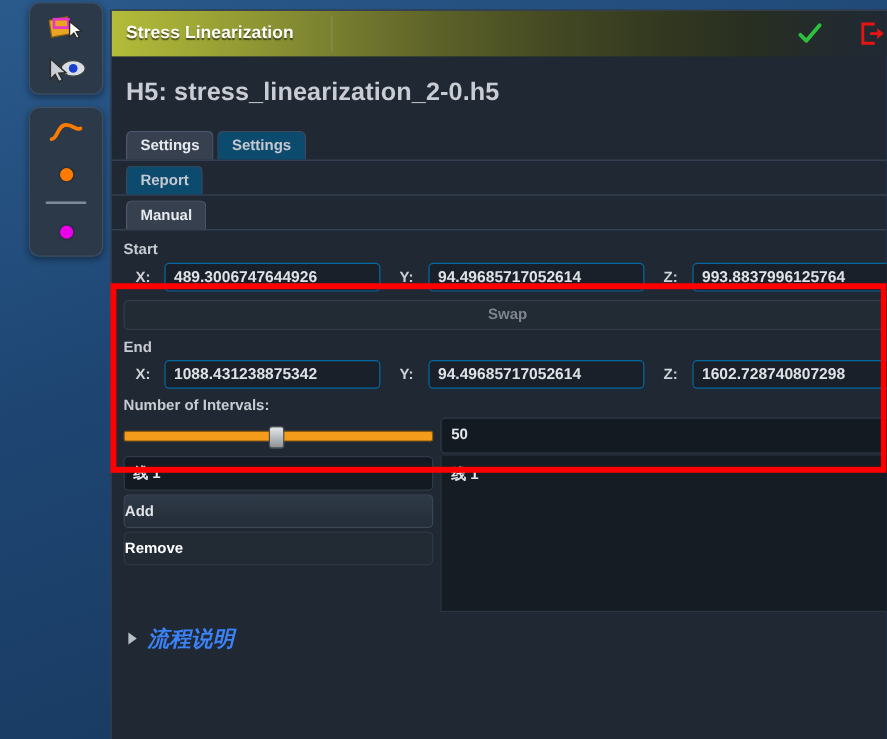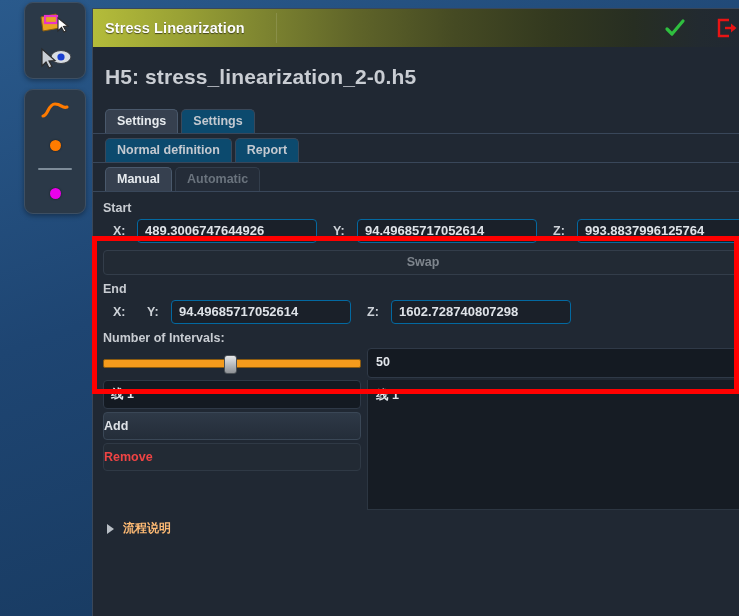--- a/index.html
+++ b/index.html
@@ -296,21 +296,21 @@
     font-size: 12.5px;
     font-weight: bold;
     color: #dfe3e8;
     padding: 6px 0;
     margin-bottom: 3px;
     cursor: pointer;
   }
   .act-btn.disabled {
     background: #222a34;
     border-color: #2f3945;
-    color: #ef4444;
+    color: #ffffff;
     cursor: default;
   }
   .list-item {
     font-size: 12.5px;
     font-weight: bold;
     color: #e1e5ea;
     padding: 1px 0;
   }
 
   
@@ -321,23 +321,24 @@
     padding: 10px 0 0 14px;
     cursor: pointer;
   }
   .tri {
     width: 0; height: 0;
     border-left: 7px solid #b9bfc6;
     border-top: 5px solid transparent;
     border-bottom: 5px solid transparent;
   }
   .exp-label {
-    font-size: 12px;
-    font-weight: bold;
-    color: #fdba74;
+    font-size: 18px;
+    font-weight: bold;
+    color: #3b82f6;
+    font-style: italic;
   }
 
   
   .redbox {
     position: absolute;
     left: 92px;
     top: 236px;
     width: 647px;
     height: 158px;
     border: 5px solid #ff0000;
@@ -409,46 +410,45 @@
     <div class="body">
 
       <div class="h5-line">H5: stress_linearization_2-0.h5</div>
 
       <div class="tabrow r1">
         <div class="tab active">Settings</div>
         <div class="tab">Settings</div>
       </div>
 
       <div class="tabrow r2">
-        <div class="tab">Normal definition</div>
         <div class="tab">Report</div>
       </div>
 
       <div class="tabrow r3">
         <div class="tab active">Manual</div>
-        <div class="tab disabled">Automatic</div>
       </div>
 
       <div class="coords">
 
         <div class="sec-label">Start</div>
         <div class="coordrow">
           <span class="axis">X:</span>
           <div class="num-field">489.3006747644926</div>
           <span class="axis">Y:</span>
           <div class="num-field">94.49685717052614</div>
           <span class="axis">Z:</span>
           <div class="num-field">993.8837996125764</div>
         </div>
 
         <div class="swap-btn">Swap</div>
 
         <div class="sec-label">End</div>
         <div class="coordrow">
           <span class="axis">X:</span>
+          <div class="num-field">1088.431238875342</div>
           <span class="axis">Y:</span>
           <div class="num-field">94.49685717052614</div>
           <span class="axis">Z:</span>
           <div class="num-field">1602.728740807298</div>
         </div>
       </div>
 
       <div class="intervals">
         <div style="font-size:12.5px;font-weight:bold;color:#c8ccd2;">Number of Intervals:</div>
         <div class="slider-row">

